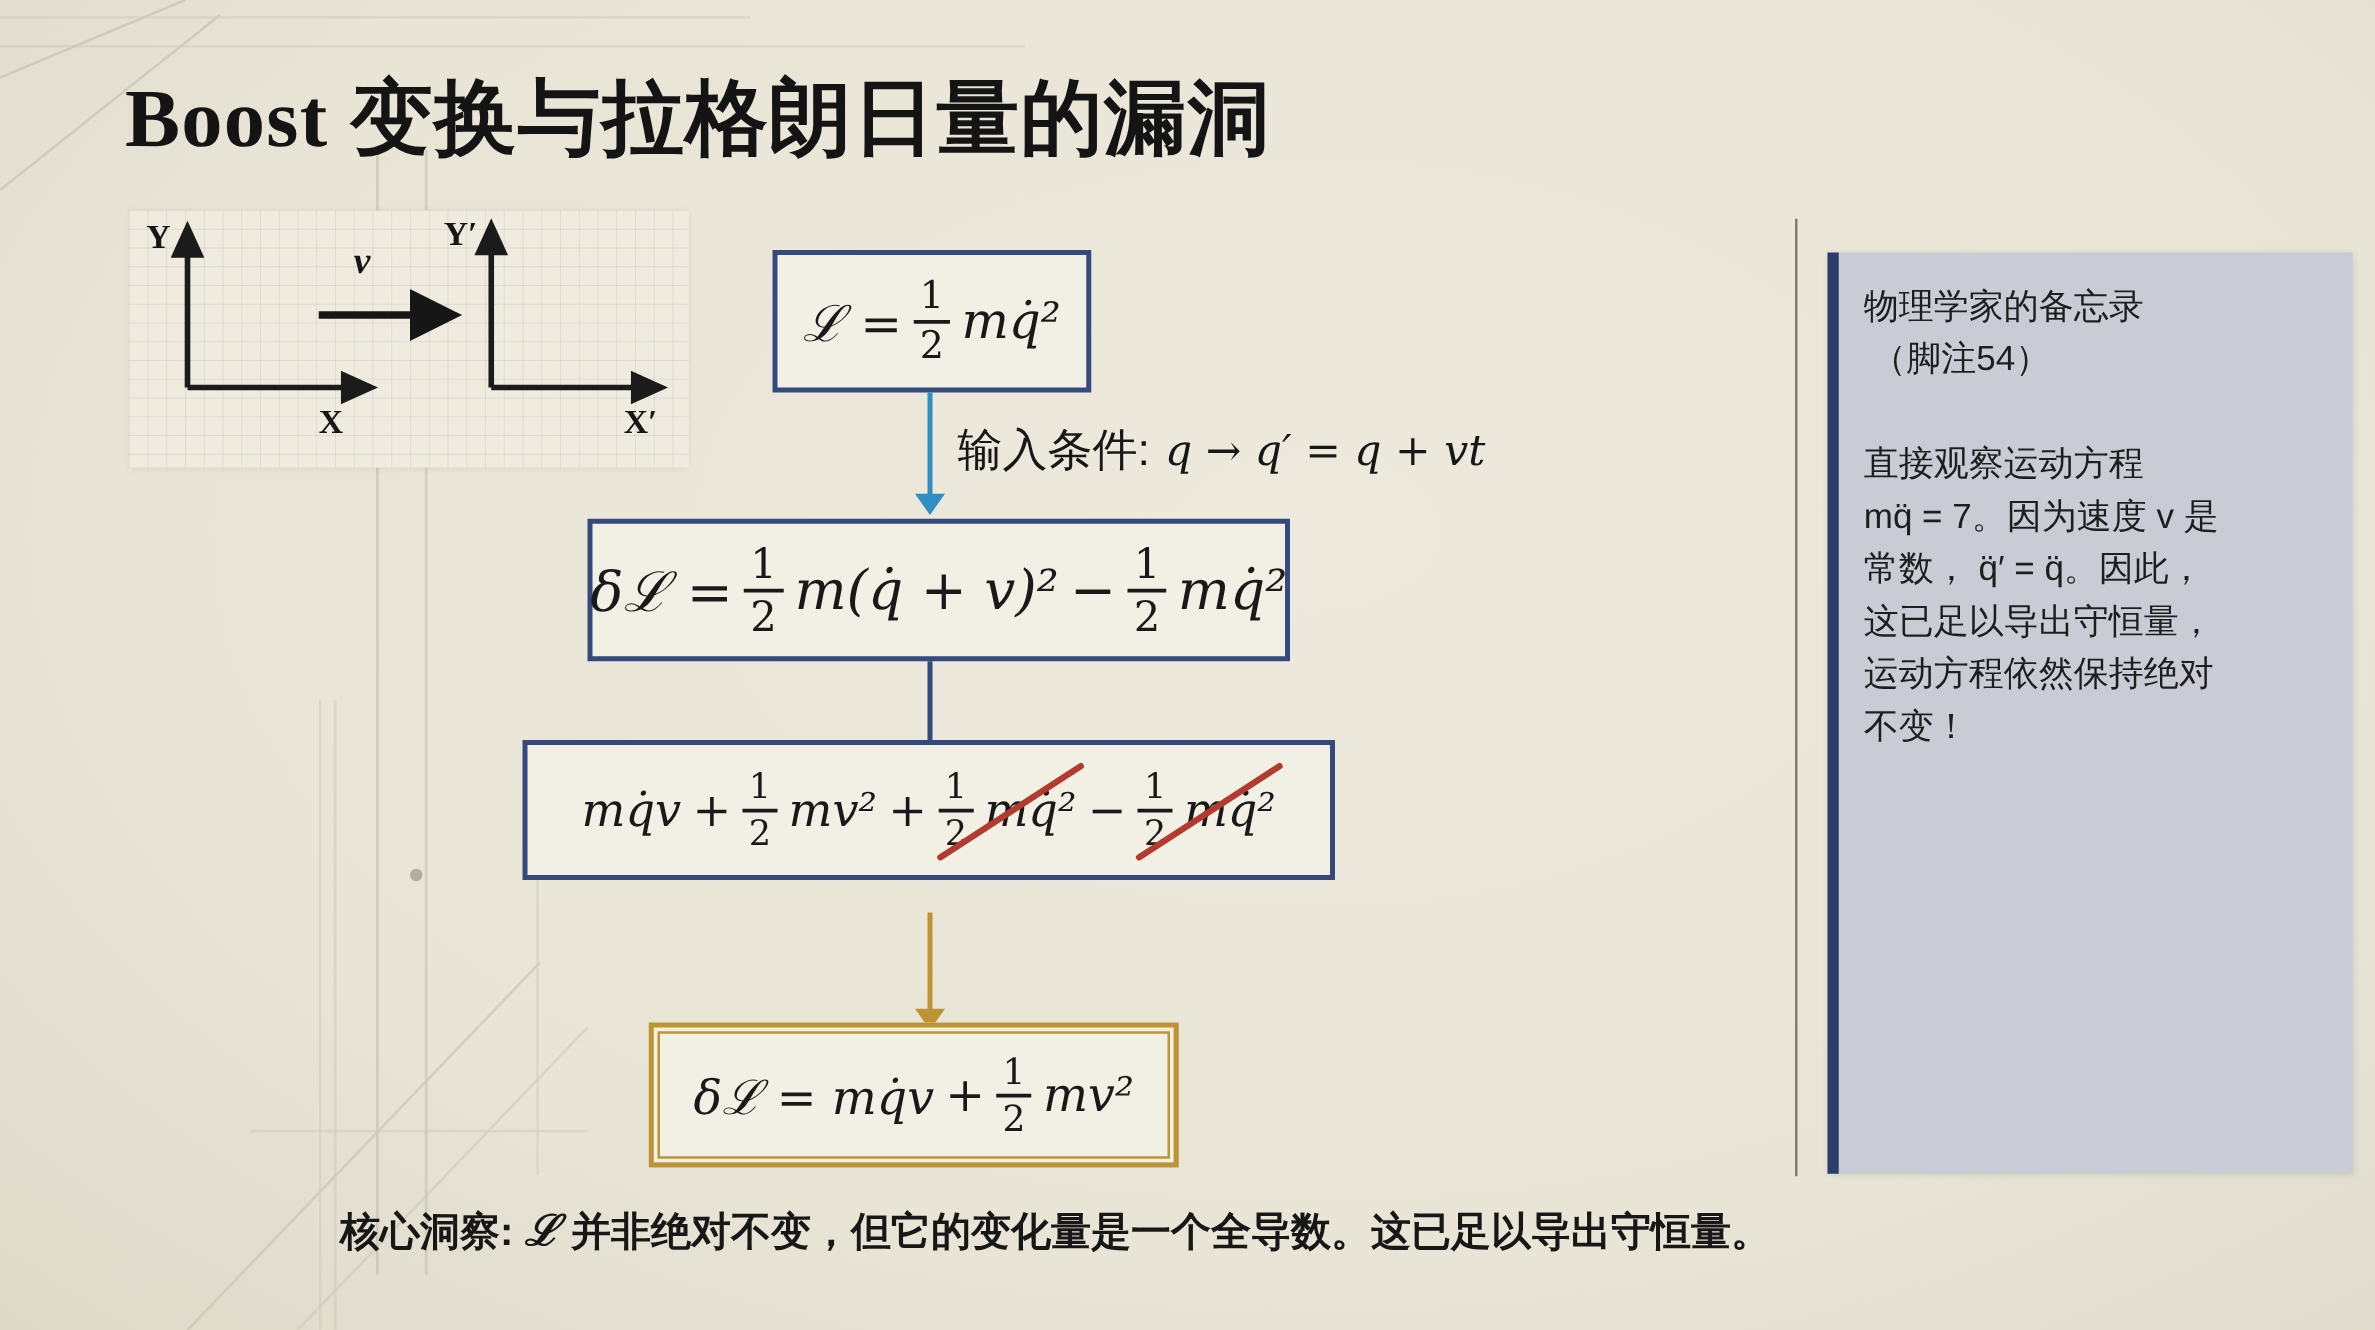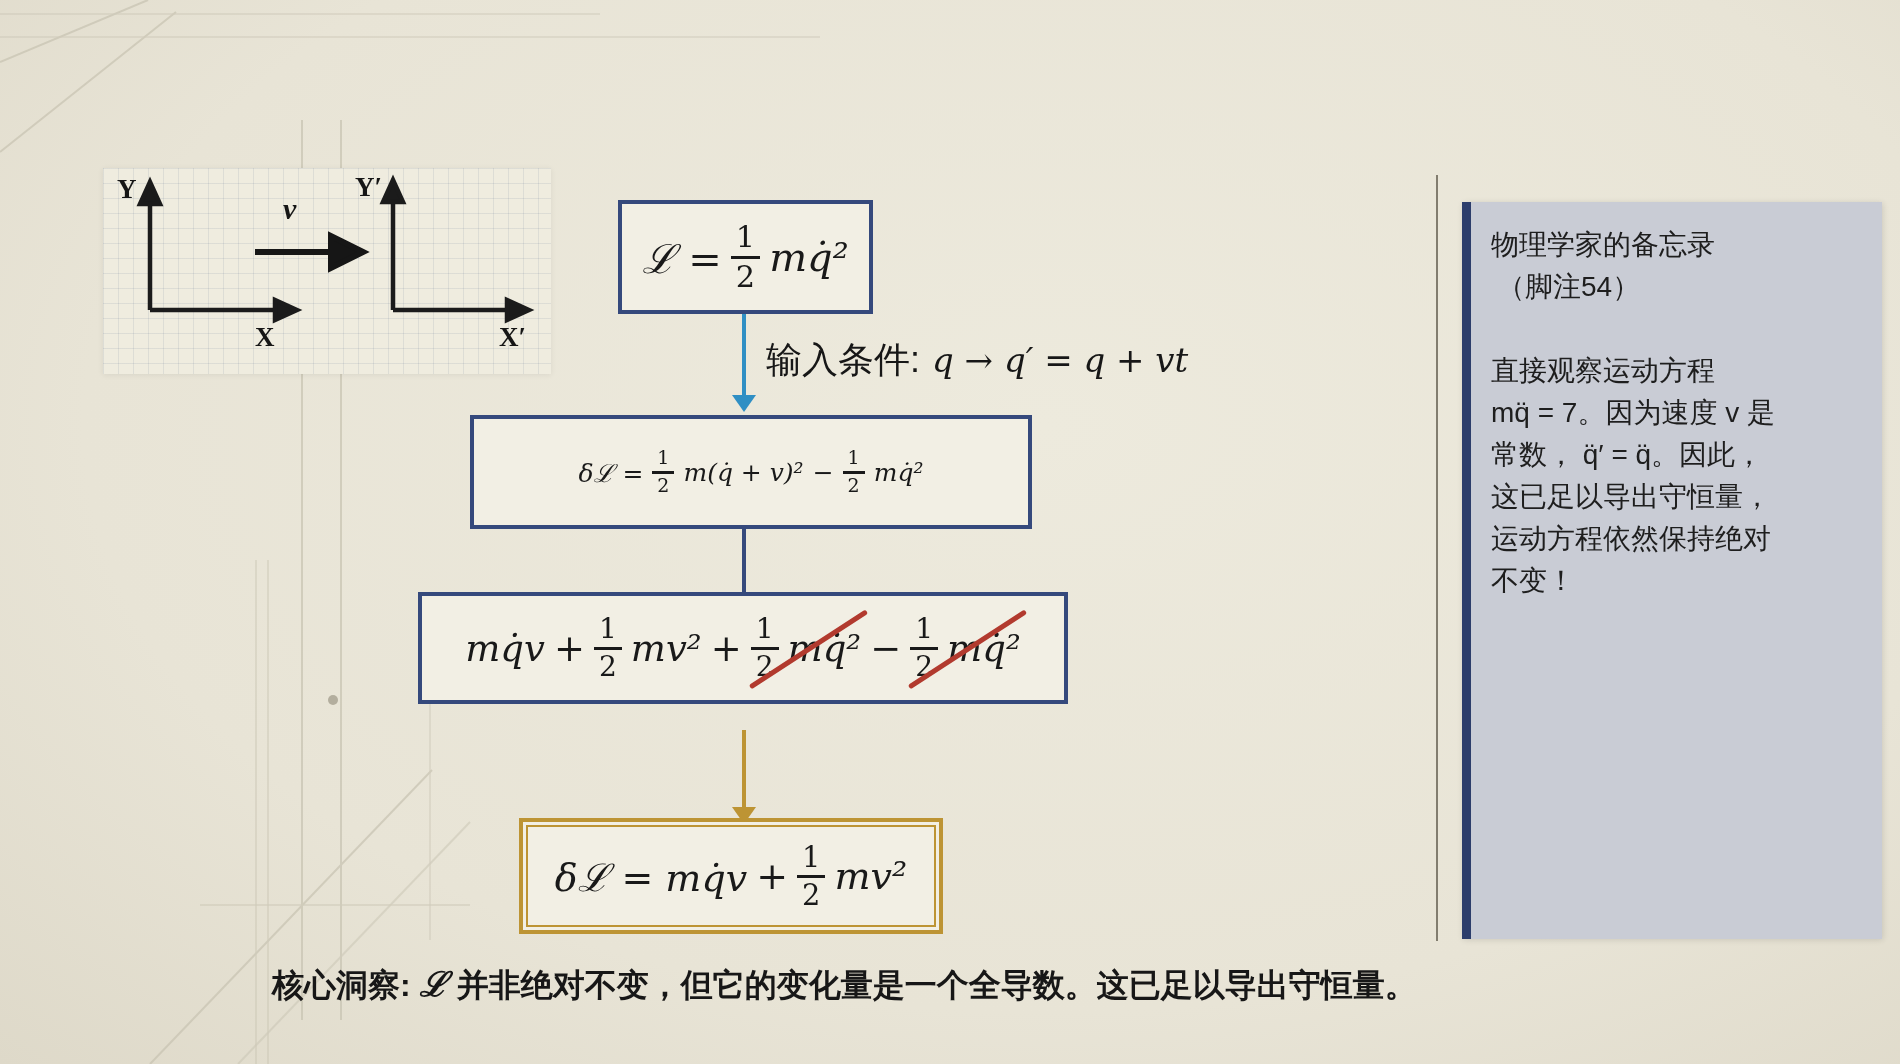--- a/index.html
+++ b/index.html
@@ -125,20 +125,21 @@
       <path d="M256,560 L256,1064" opacity="0.6"></path>
       <path d="M268,560 L268,1064" opacity="0.6"></path>
       <path d="M150,1064 L432,770"></path>
       <path d="M238,1064 L470,822" opacity="0.7"></path>
       <path d="M200,905 L470,905" opacity="0.6"></path>
       <path d="M430,700 L430,940" opacity="0.5"></path>
     </g>
     <circle cx="333" cy="700" r="5" fill="#b3ae9e"></circle>
   </svg>
 
+  <div class="slide-title">Boost 变换与拉格朗日量的漏洞</div>
 
   <div class="coord-panel">
     <svg width="448" height="206" viewBox="0 0 448 206">
       <g stroke="#1b1b1b" stroke-width="4.5" fill="#1b1b1b">
         <line x1="47" y1="142" x2="47" y2="32"></line>
         <polygon points="47,14 37,36 57,36"></polygon>
         <line x1="47" y1="142" x2="174" y2="142"></line>
         <polygon points="194,142 172,132 172,152"></polygon>
       </g>
       <g stroke="#1b1b1b" stroke-width="4.5" fill="#1b1b1b">
@@ -172,21 +173,21 @@
 
   <div class="varrow" style="left:742px;top:314px;height:84px;color:#2f8fc4;">
       <span class="head"></span>
     </div>
   <div class="input-label">
     <span class="cn">输入条件:</span>
     <span class="math">q → q′ = q + vt</span>
   </div>
 
   <div class="flow-box" style="left:470px;top:415px;width:562px;height:114px;">
-    <div class="eq" style="font-size:25px;">
+    <div class="eq" style="font-size:44px;">
       <span>δℒ =</span>
       <span class="frac">
         <span class="num">1</span>
         <span class="den">2</span>
       </span>
       <span>m(q̇ + v)²</span>
       <span class="op">−</span>
       <span class="frac">
         <span class="num">1</span>
         <span class="den">2</span>

